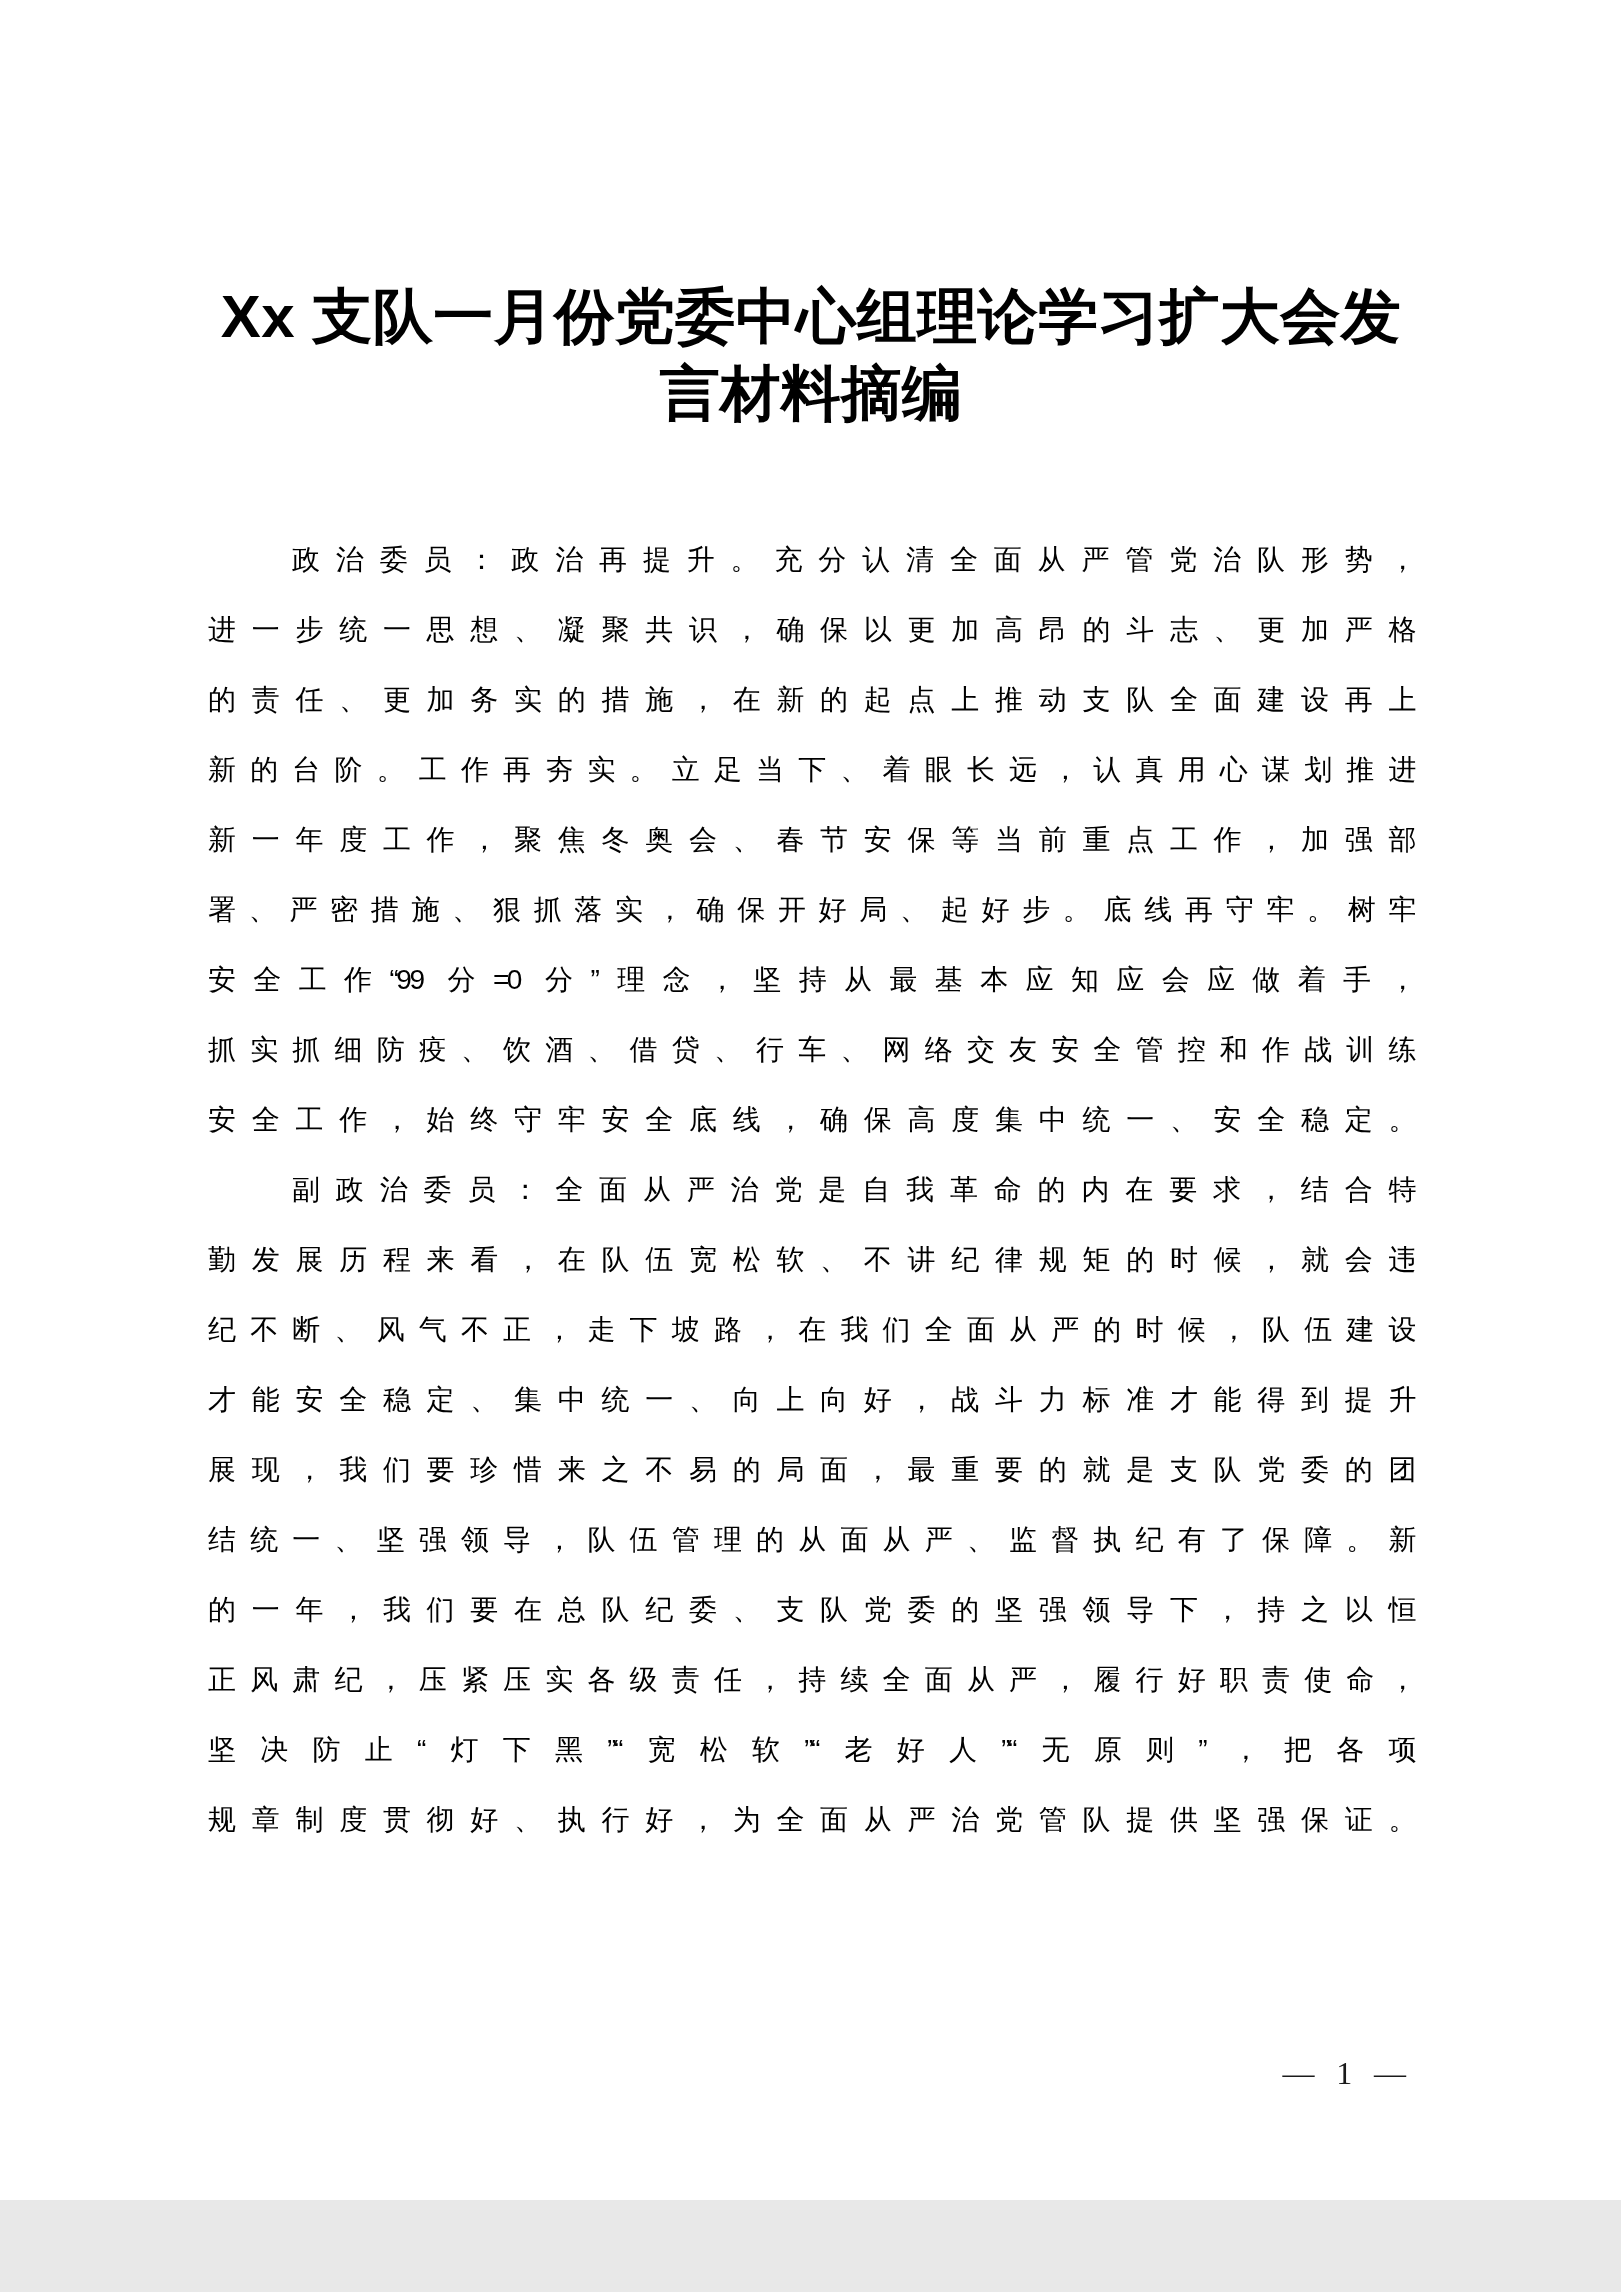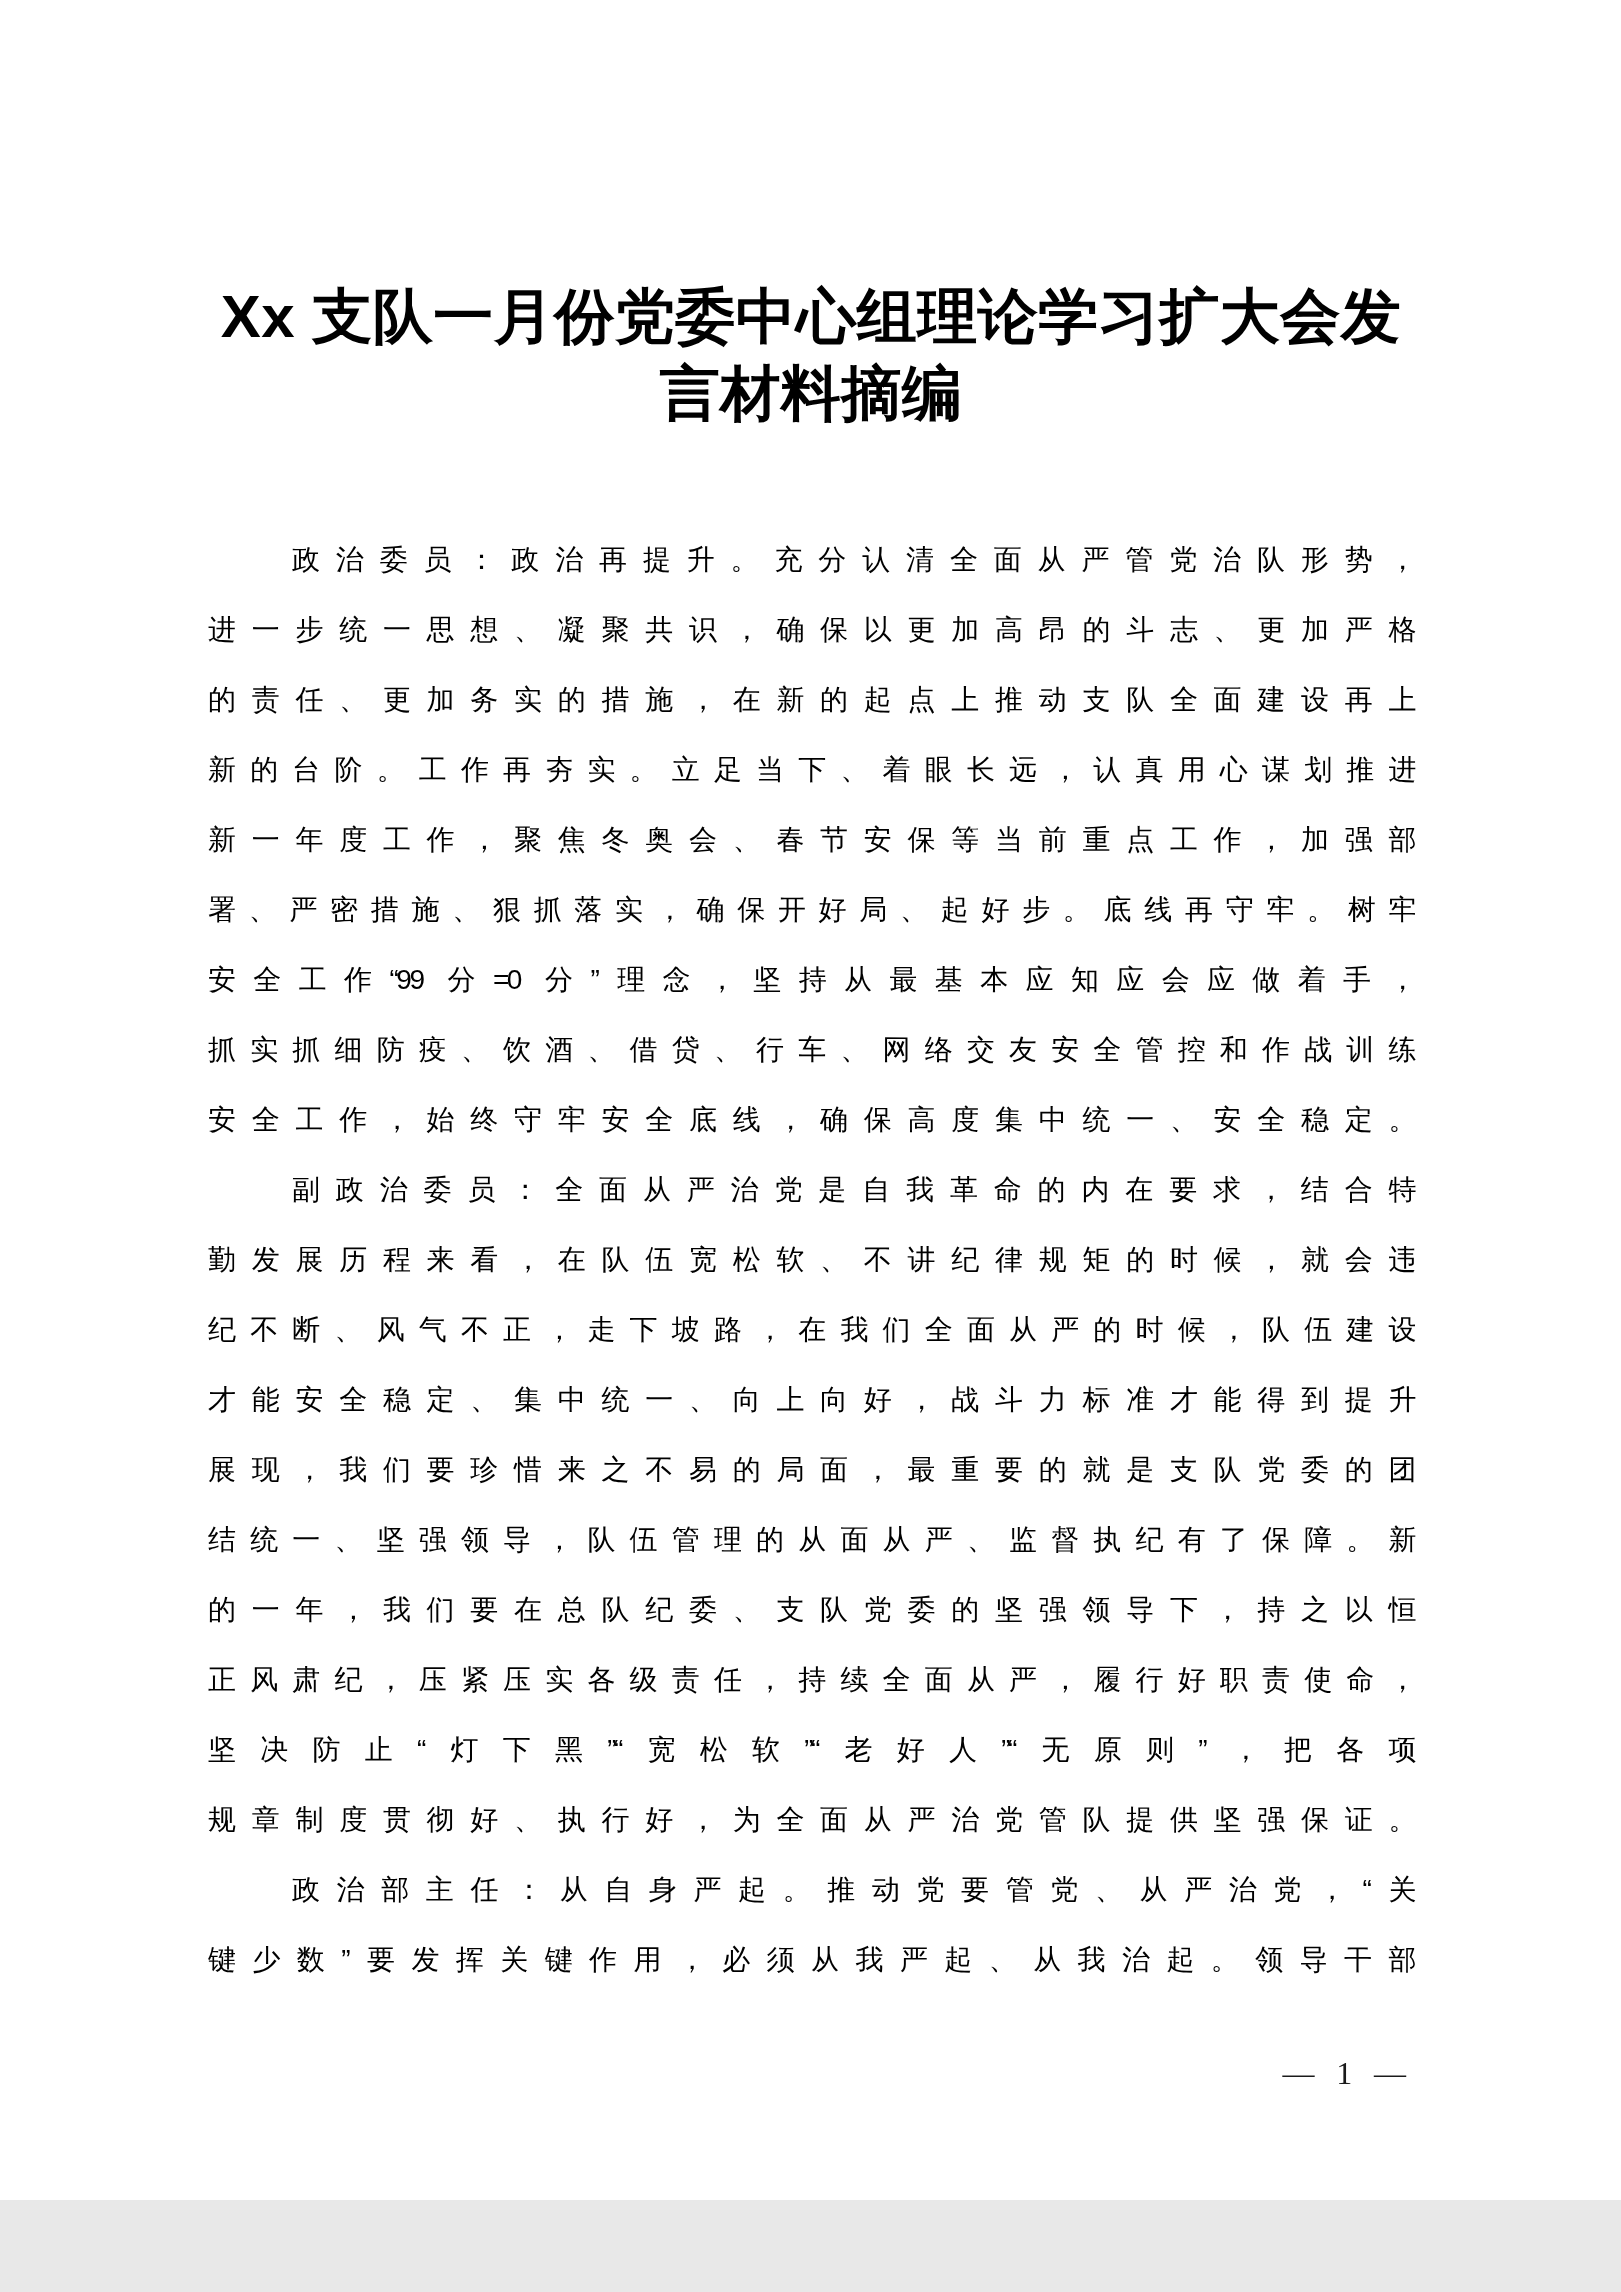--- a/index.html
+++ b/index.html
@@ -80,20 +80,18 @@
     <p class="para">副政治委员：全面从严治党是自我革命的内在要求，结合特
 勤发展历程来看，在队伍宽松软、不讲纪律规矩的时候，就会违
 纪不断、风气不正，走下坡路，在我们全面从严的时候，队伍建设
 才能安全稳定、集中统一、向上向好，战斗力标准才能得到提升
 展现，我们要珍惜来之不易的局面，最重要的就是支队党委的团
 结统一、坚强领导，队伍管理的从面从严、监督执纪有了保障。新
 的一年，我们要在总队纪委、支队党委的坚强领导下，持之以恒
 正风肃纪，压紧压实各级责任，持续全面从严，履行好职责使命，
 坚决防止“灯下黑”“宽松软”“老好人”“无原则”，把各项
 规章制度贯彻好、执行好，为全面从严治党管队提供坚强保证。</p>
-    <p class="para">政治部主任：从自身严起。推动党要管党、从严治党，“关
-键少数”要发挥关键作用，必须从我严起、从我治起。领导干部</p>
   </div>
 
   <div class="page-footer">— 1 —</div>
 
 </div>
 
 
 </body></html>

